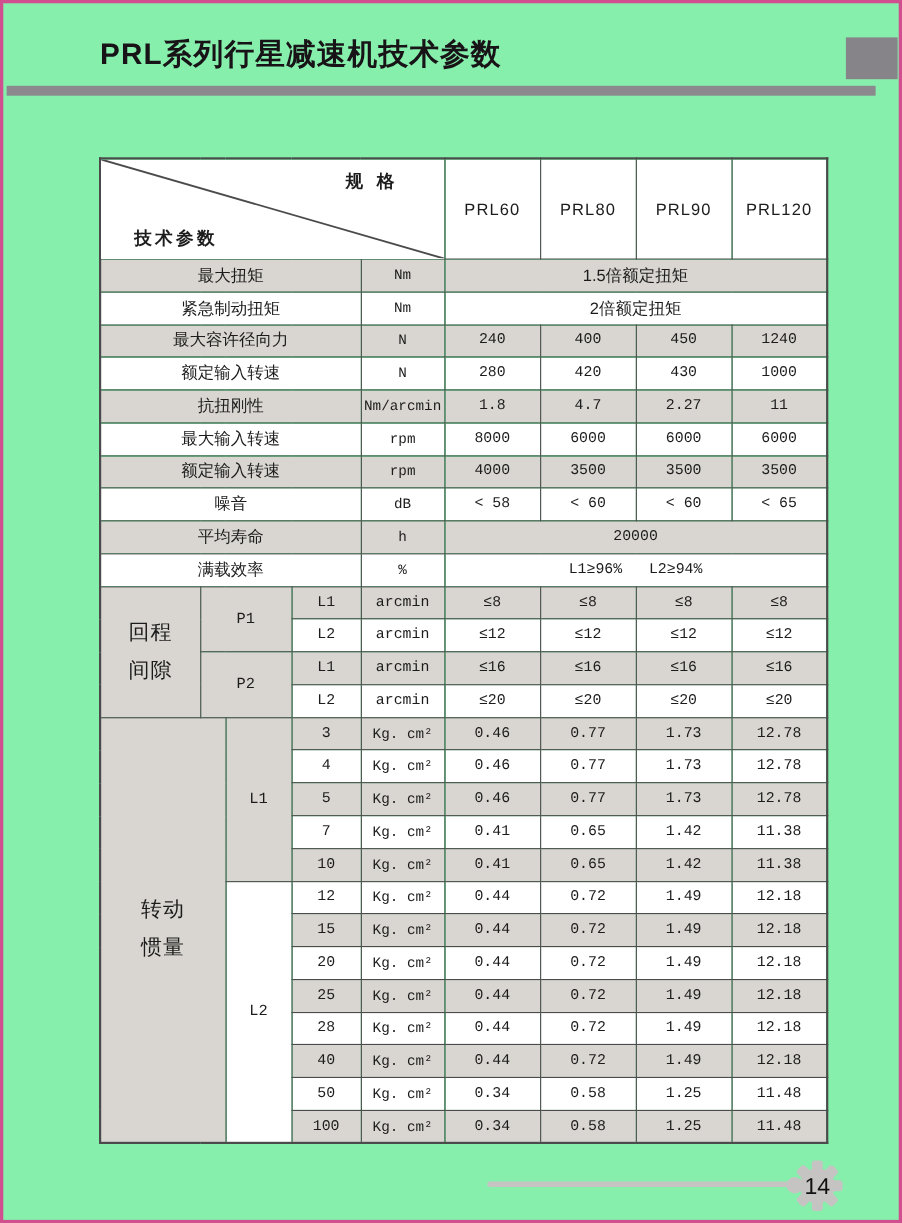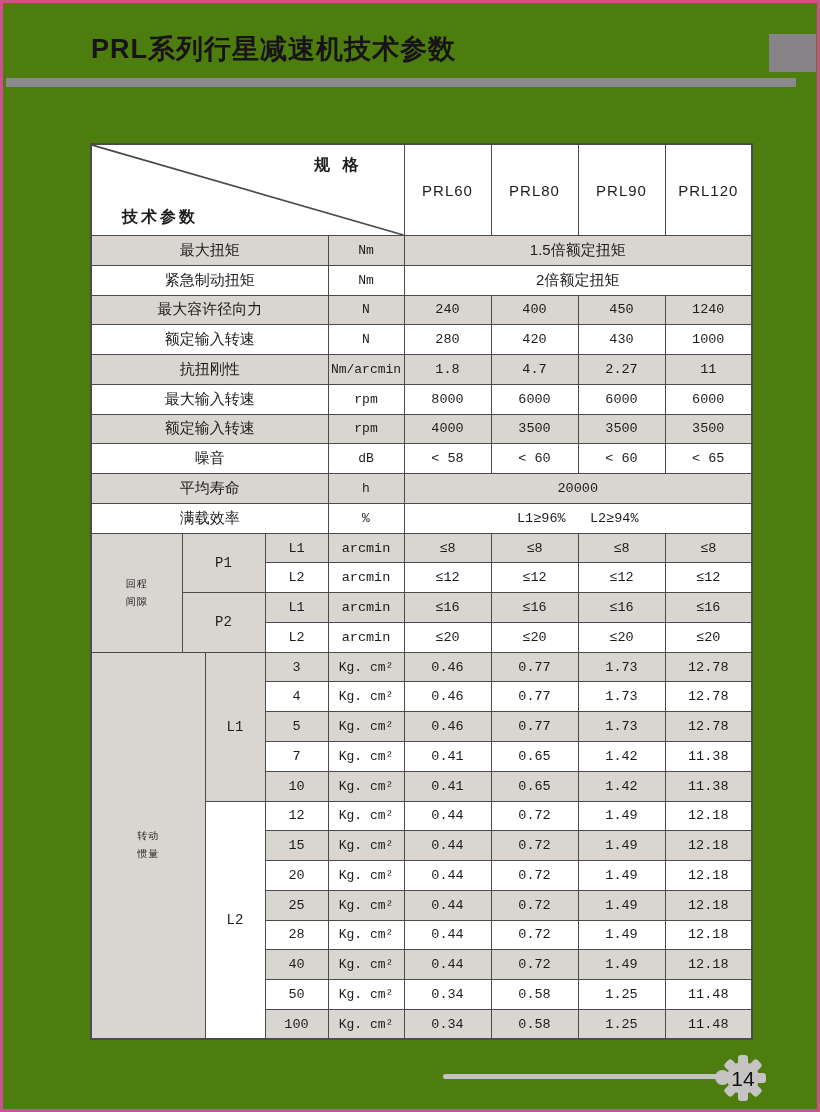--- a/index.html
+++ b/index.html
@@ -7,21 +7,21 @@
     --shade:#d9d6d1;
     --line:#4b4b4b;
     --bar:#8b898e;
     --square:#868389;
     --footer:#c6c4c2;
     --ink:#1c1c1c;
   }
   *{margin:0;padding:0;box-sizing:border-box;}
   html,body{background:#e8e8e8;}
   .page{
-    position:relative;width:820px;height:1112px;background:#4d7c0f;
+    position:relative;width:820px;height:1112px;background:#86efac;
     border:3px solid var(--page-border);overflow:hidden;
     font-family:"Liberation Sans",sans-serif;color:var(--ink);
   }
   .page-title{
     position:absolute;left:88px;top:28px;font-size:27px;font-weight:700;
     letter-spacing:1px;color:#171316;white-space:nowrap;
   }
   .title-square{position:absolute;left:766px;top:31px;width:47px;height:38px;background:var(--square);}
   .title-bar{position:absolute;left:3px;top:75px;width:790px;height:9px;background:var(--bar);}
 
@@ -33,21 +33,21 @@
   .spec th,.spec td{
     border:1px solid var(--line);text-align:center;vertical-align:middle;
     padding:0;background:#fff;white-space:pre;overflow:hidden;
   }
   .spec thead tr{height:62px;}
   .spec tbody tr{height:29.77px;}
   .spec tbody tr.shaded td{background:var(--shade);}
   .spec td.grp,.spec td.wlab{background:#fff;}
   .zh{font-family:"Liberation Sans",sans-serif;font-size:15px;}
   .mono{font-family:"Liberation Mono","DejaVu Sans Mono",monospace;font-size:13.5px;}
-  .grp{white-space:pre-line;font-size:10px;line-height:1.8;letter-spacing:1px;margin-left:21px;}
+  .grp{white-space:pre-line;font-size:19px;line-height:1.8;letter-spacing:1px;margin-left:21px;}
   .wlab{font-family:"Liberation Mono","DejaVu Sans Mono",monospace;font-size:14px;}
   .unit{font-size:13px;}
 
   th.corner{position:relative;padding:0;}
   th.corner svg{position:absolute;left:0;top:0;width:100%;height:100%;display:block;}
   th.corner .corner-top{position:absolute;left:222px;top:10px;font-size:16px;font-weight:600;letter-spacing:4px;}
   th.corner .corner-bottom{position:absolute;left:30px;bottom:7px;font-size:16px;font-weight:600;letter-spacing:3px;}
   th.model{font-size:15px;font-weight:400;letter-spacing:1px;font-family:"Liberation Sans",sans-serif;text-align:center;}
 
   .footer-line{position:absolute;left:440px;top:1071px;width:280px;height:5px;background:var(--footer);border-radius:3px;}

